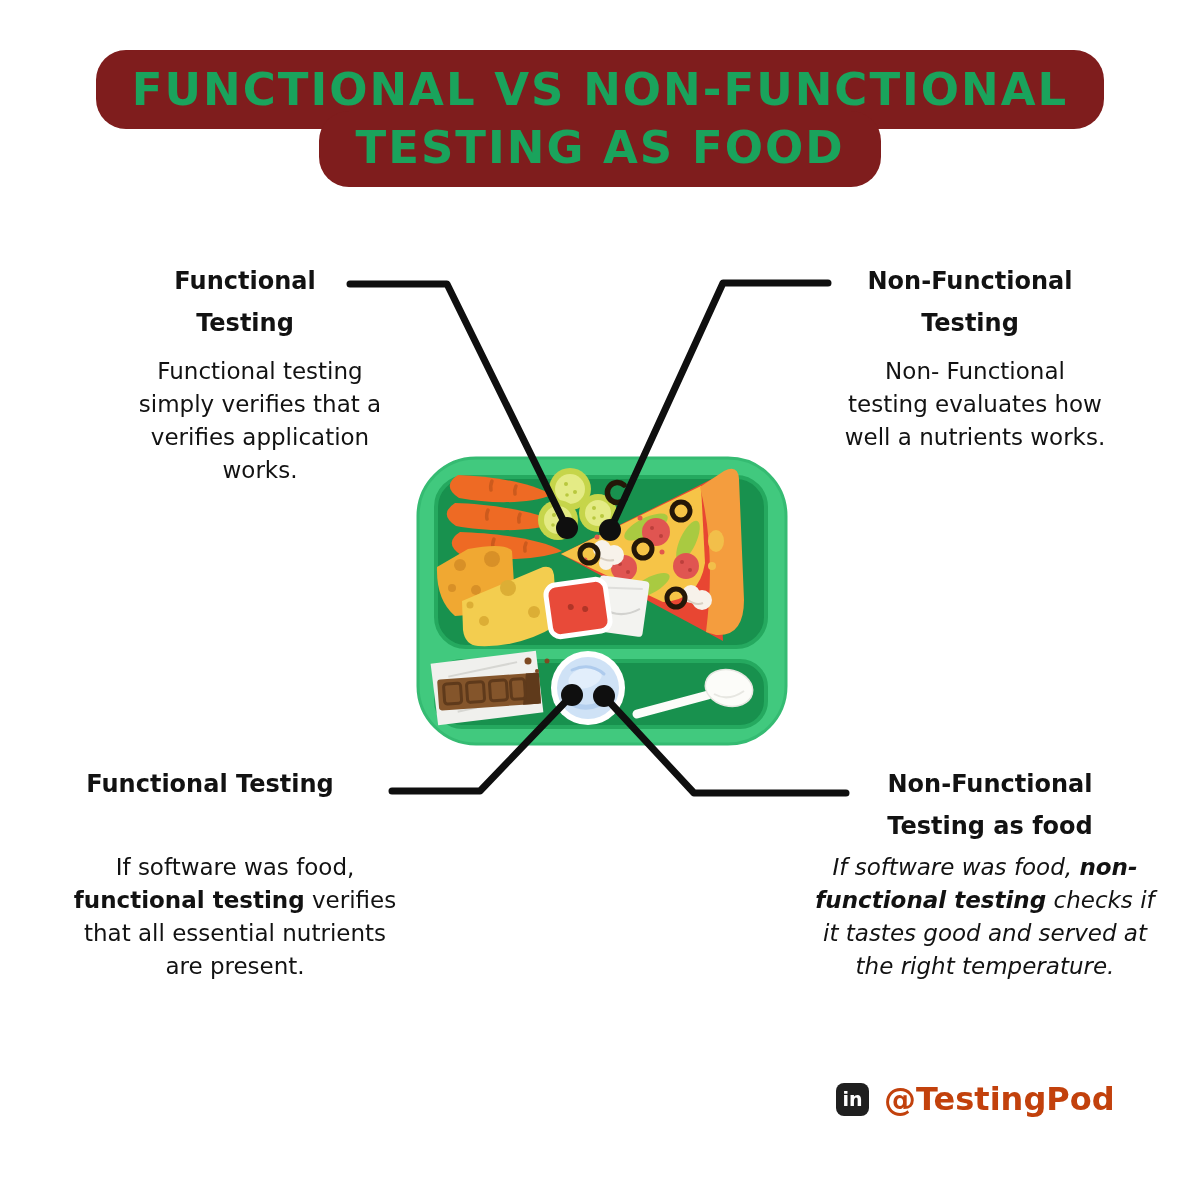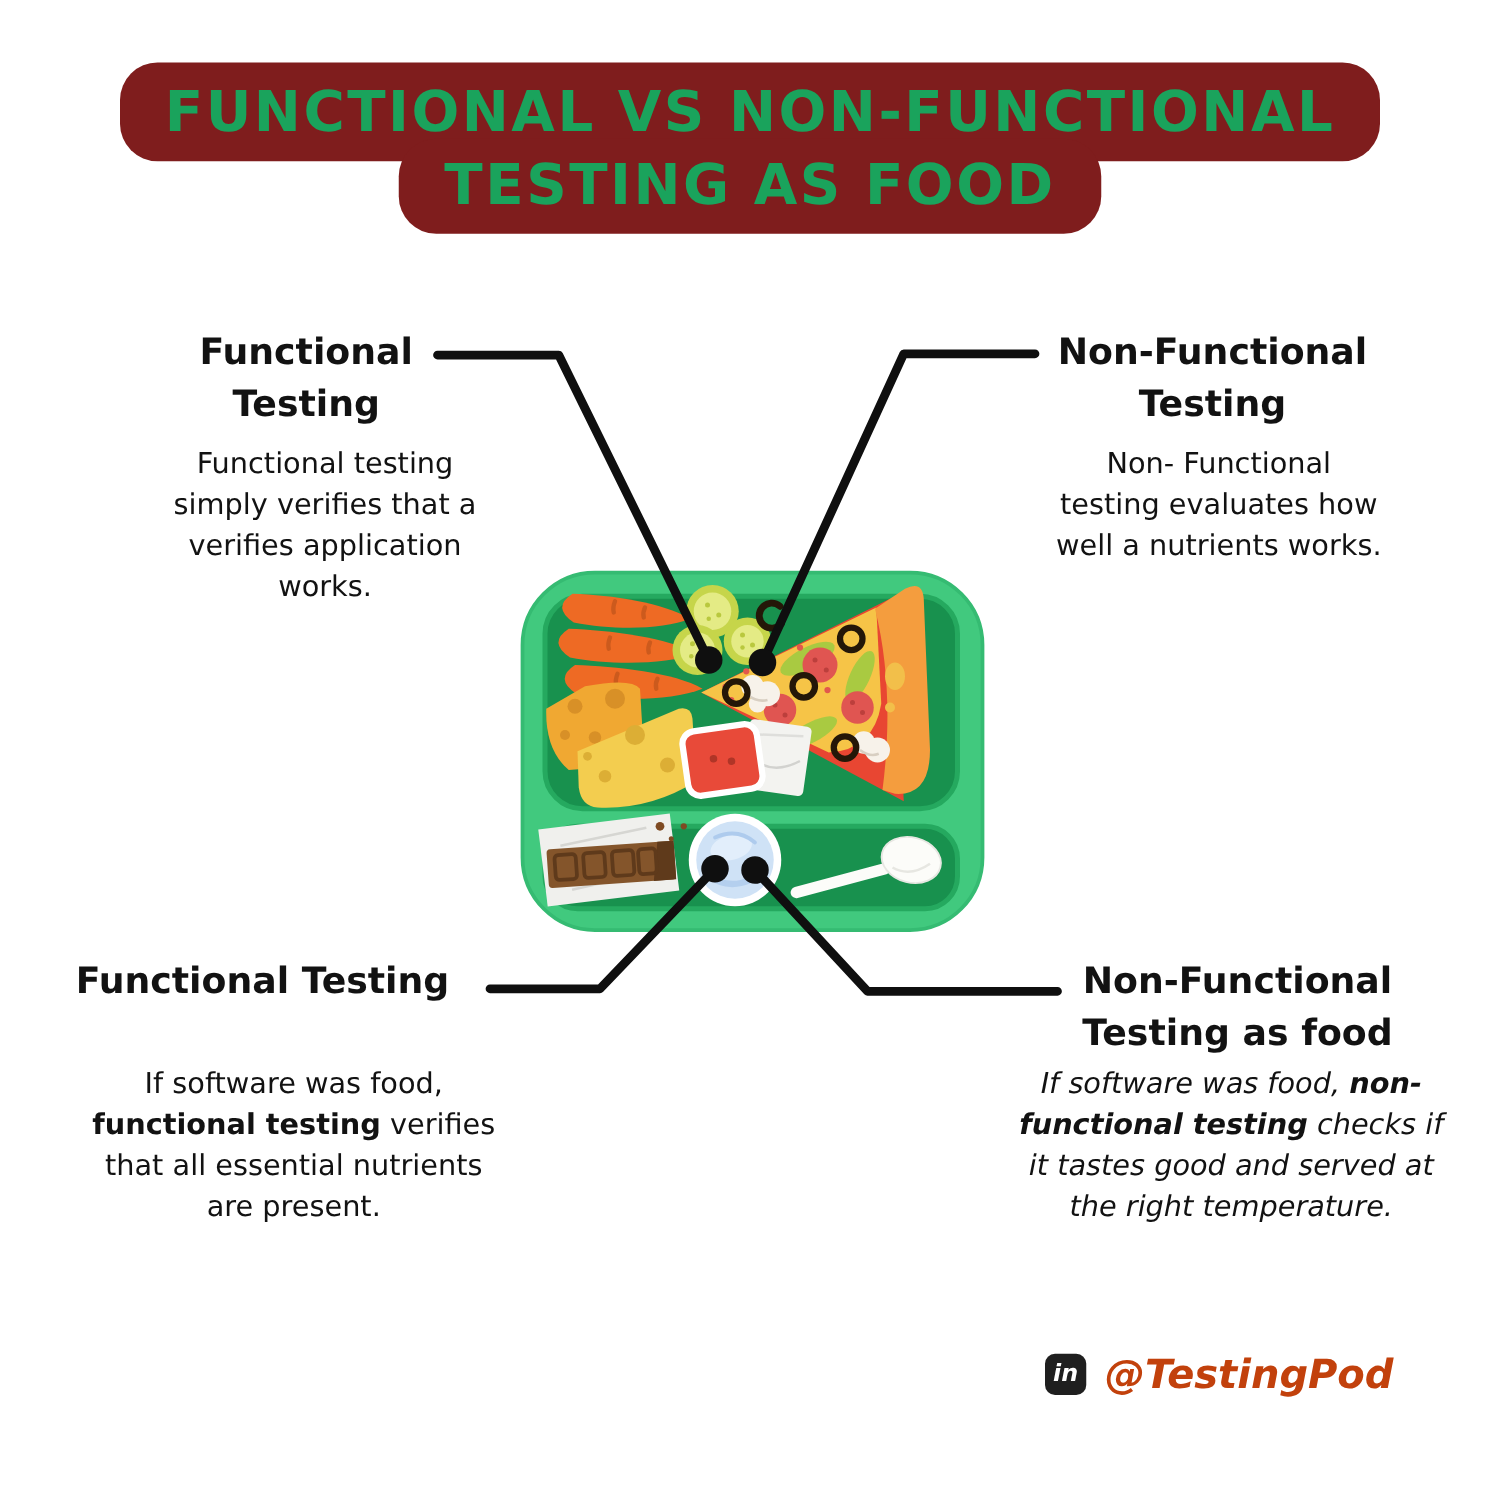--- a/index.html
+++ b/index.html
@@ -13,33 +13,33 @@
   
   .title-wrap{position:absolute;top:50px;left:0;width:1200px;display:flex;flex-direction:column;align-items:center;z-index:2;}
   .title-line{
     background:#7f1d1d;color:#1aa35c;font-weight:bold;
     font-size:45px;letter-spacing:2px;line-height:1.18;
     padding:13px 36px;border-radius:30px;white-space:nowrap;
   }
   .title-line.second{margin-top:-18px;padding-top:10px;}
 
   
-  .heading{position:absolute;z-index:2;font-weight:bold;font-size:29px;line-height:42px;text-align:center;}
+  .heading{position:absolute;z-index:2;font-weight:bold;font-size:24px;line-height:42px;text-align:center;}
   .body-text{position:absolute;z-index:2;font-size:23px;line-height:33px;text-align:center;}
   #label-tl-heading{left:70px;top:260px;width:350px;}
   #label-tl-body{left:95px;top:355px;width:330px;}
   #label-tr-heading{left:795px;top:260px;width:350px;}
   #label-tr-body{left:810px;top:355px;width:330px;}
   #label-bl-heading{left:30px;top:763px;width:360px;}
   #label-bl-body{left:50px;top:851px;width:370px;}
   #label-br-heading{left:810px;top:763px;width:360px;}
   #label-br-body{left:798px;top:851px;width:374px;font-style:italic;}
 
   
-  .footer{position:absolute;left:836px;top:1080px;display:flex;align-items:center;gap:15px;z-index:2;font-style:italic;}
+  .footer{position:absolute;left:836px;top:1080px;display:flex;align-items:center;gap:15px;z-index:2;}
   .li-icon{
     width:33px;height:33px;background:#1f1f1f;border-radius:8px;
     color:#ffffff;font-weight:bold;font-size:19px;
     display:flex;align-items:center;justify-content:center;
   }
   .handle{font-size:32px;font-weight:bold;color:#c2410c;}
 </style>
 </head>
 <body>
 

